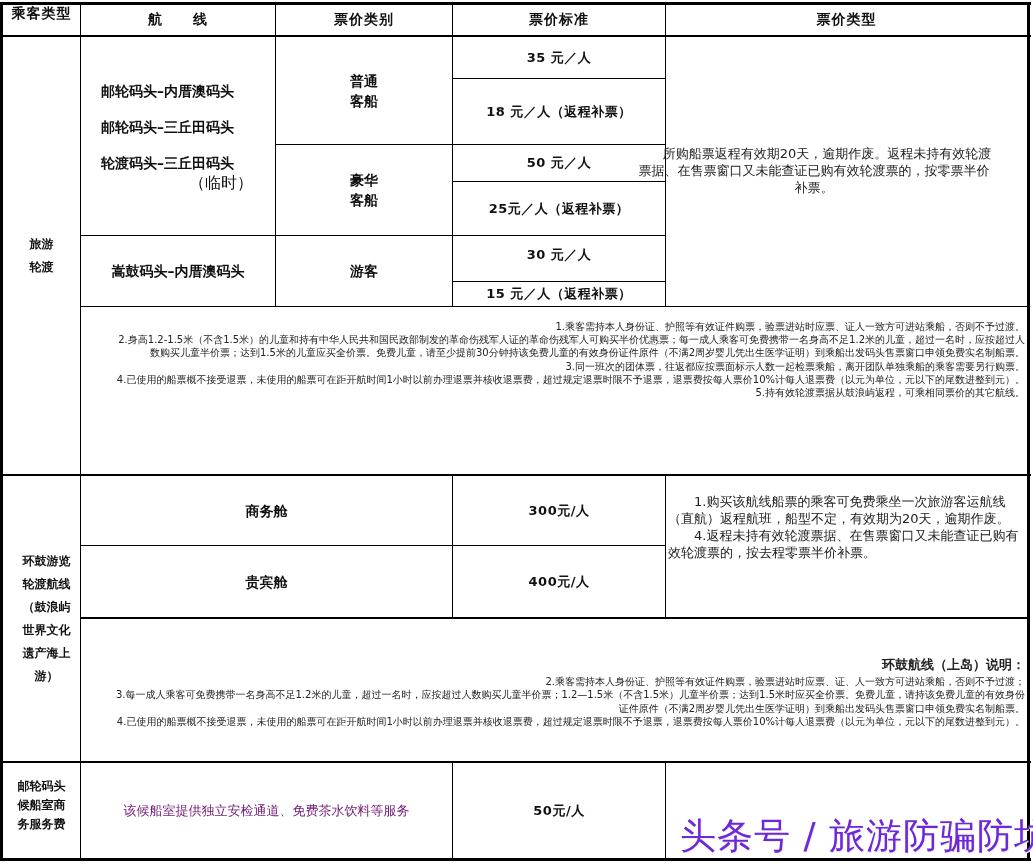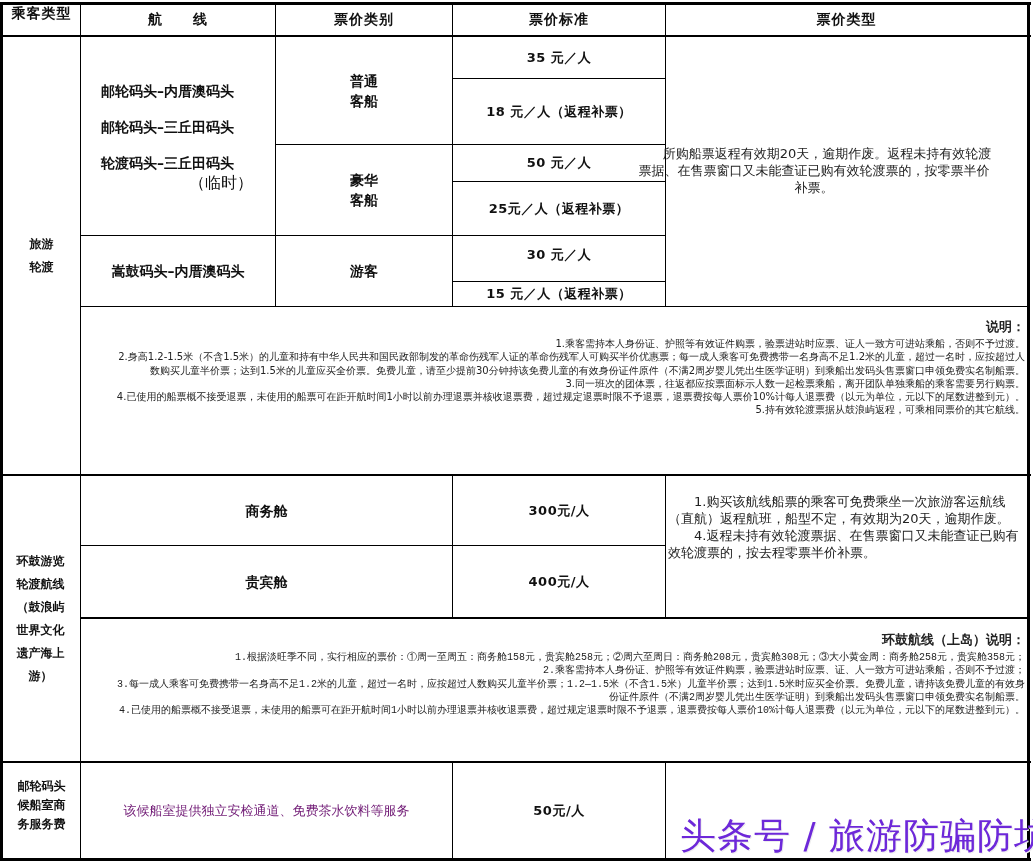--- a/index.html
+++ b/index.html
@@ -88,48 +88,46 @@
   <div class="cell price" style="left:453px;top:145px;width:212px;height:36px;">50 元／人</div>
   <div class="cell price" style="left:453px;top:182px;width:212px;height:53px;">25元／人（返程补票）</div>
   <div class="cell price" style="left:453px;top:232px;width:212px;height:45px;">30 元／人</div>
   <div class="cell price" style="left:453px;top:282px;width:212px;height:24px;">15 元／人（返程补票）</div>
 
   <div class="abs desc" style="left:636px;top:145px;width:356px;text-align:center;">
     <p class="ind" style="margin:0;text-indent:2em;">所购船票返程有效期20天，逾期作废。返程未持有效轮渡票据、在售票窗口又未能查证已购有效轮渡票的，按零票半价补票。</p>
   </div>
 
   <div class="abs note" style="left:83px;top:320px;width:942px;">
-    <div style="font-size:13px;font-weight:bold;margin-bottom:4px;">说明：</div>
     <p class="ind1">1.乘客需持本人身份证、护照等有效证件购票，验票进站时应票、证人一致方可进站乘船，否则不予过渡。</p>
     <p class="ind">2.身高1.2-1.5米（不含1.5米）的儿童和持有中华人民共和国民政部制发的革命伤残军人证的革命伤残军人可购买半价优惠票；每一成人乘客可免费携带一名身高不足1.2米的儿童，超过一名时，应按超过人数购买儿童半价票；达到1.5米的儿童应买全价票。免费儿童，请至少提前30分钟持该免费儿童的有效身份证件原件（不满2周岁婴儿凭出生医学证明）到乘船出发码头售票窗口申领免费实名制船票。</p>
     <p class="ind">3.同一班次的团体票，往返都应按票面标示人数一起检票乘船，离开团队单独乘船的乘客需要另行购票。</p>
     <p class="ind">4.已使用的船票概不接受退票，未使用的船票可在距开航时间1小时以前办理退票并核收退票费，超过规定退票时限不予退票，退票费按每人票价10%计每人退票费（以元为单位，元以下的尾数进整到元）。</p>
     <p class="ind">5.持有效轮渡票据从鼓浪屿返程，可乘相同票价的其它航线。</p>
   </div>
 
-  <div class="cell vlabel" style="left:2px;top:476px;width:77px;height:285px;white-space:pre;">环鼓游览
+  <div class="cell vlabel" style="left:8px;top:476px;width:77px;height:285px;white-space:pre;">环鼓游览
 轮渡航线
 （鼓浪屿
 世界文化
 遗产海上
 游）</div>
 
   <div class="cell bold14" style="left:81px;top:476px;width:371px;height:69px;">商务舱</div>
   <div class="cell price" style="left:453px;top:476px;width:212px;height:69px;">300元/人</div>
   <div class="cell bold14" style="left:81px;top:546px;width:371px;height:71px;">贵宾舱</div>
   <div class="cell price" style="left:453px;top:546px;width:212px;height:71px;">400元/人</div>
 
   <div class="abs desc" style="left:668px;top:493px;width:358px;">
     <p style="margin:0;text-indent:2em;">1.购买该航线船票的乘客可免费乘坐一次旅游客运航线（直航）返程航班，船型不定，有效期为20天，逾期作废。</p>
     <p style="margin:0;text-indent:2em;">4.返程未持有效轮渡票据、在售票窗口又未能查证已购有效轮渡票的，按去程零票半价补票。</p>
   </div>
 
-  <div class="abs note" style="left:83px;top:634px;width:942px;font-family:Liberation Mono, monospace;">
+  <div class="abs note" style="left:83px;top:658px;width:942px;">
     <div style="font-size:13px;font-weight:bold;margin-bottom:4px;">环鼓航线（上岛）说明：</div>
-    <p class="ind">1.根据淡旺季不同，实行相应的票价：①周一至周五：商务舱158元，贵宾舱258元；②周六至周日：商务舱208元，贵宾舱308元；③大小黄金周：商务舱258元，贵宾舱358元；</p>
     <p class="ind">2.乘客需持本人身份证、护照等有效证件购票，验票进站时应票、证、人一致方可进站乘船，否则不予过渡；</p>
     <p class="ind">3.每一成人乘客可免费携带一名身高不足1.2米的儿童，超过一名时，应按超过人数购买儿童半价票；1.2—1.5米（不含1.5米）儿童半价票；达到1.5米时应买全价票。免费儿童，请持该免费儿童的有效身份证件原件（不满2周岁婴儿凭出生医学证明）到乘船出发码头售票窗口申领免费实名制船票。</p>
     <p class="ind">4.已使用的船票概不接受退票，未使用的船票可在距开航时间1小时以前办理退票并核收退票费，超过规定退票时限不予退票，退票费按每人票价10%计每人退票费（以元为单位，元以下的尾数进整到元）。</p>
   </div>
 
   <div class="cell vlabel" style="left:3px;top:763px;width:77px;height:84px;white-space:pre;font-size:12px;line-height:19px;">邮轮码头
 候船室商
 务服务费</div>
   <div class="cell" style="left:81px;top:763px;width:371px;height:95px;font-size:13px;color:#701a75;">该候船室提供独立安检通道、免费茶水饮料等服务</div>
   <div class="cell price" style="left:453px;top:763px;width:212px;height:95px;">50元/人</div>

